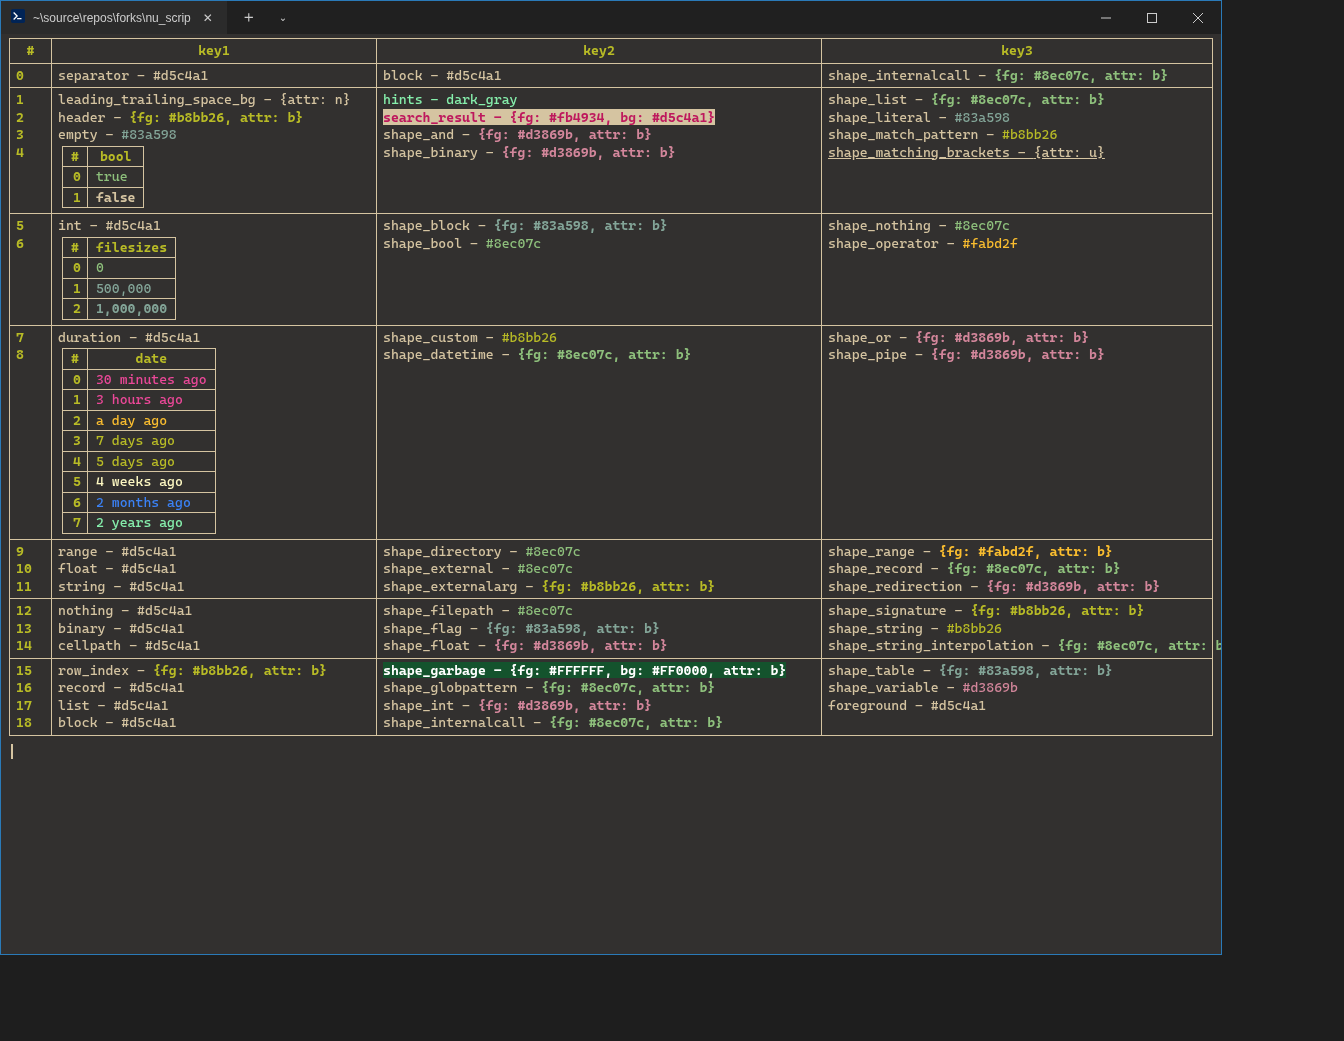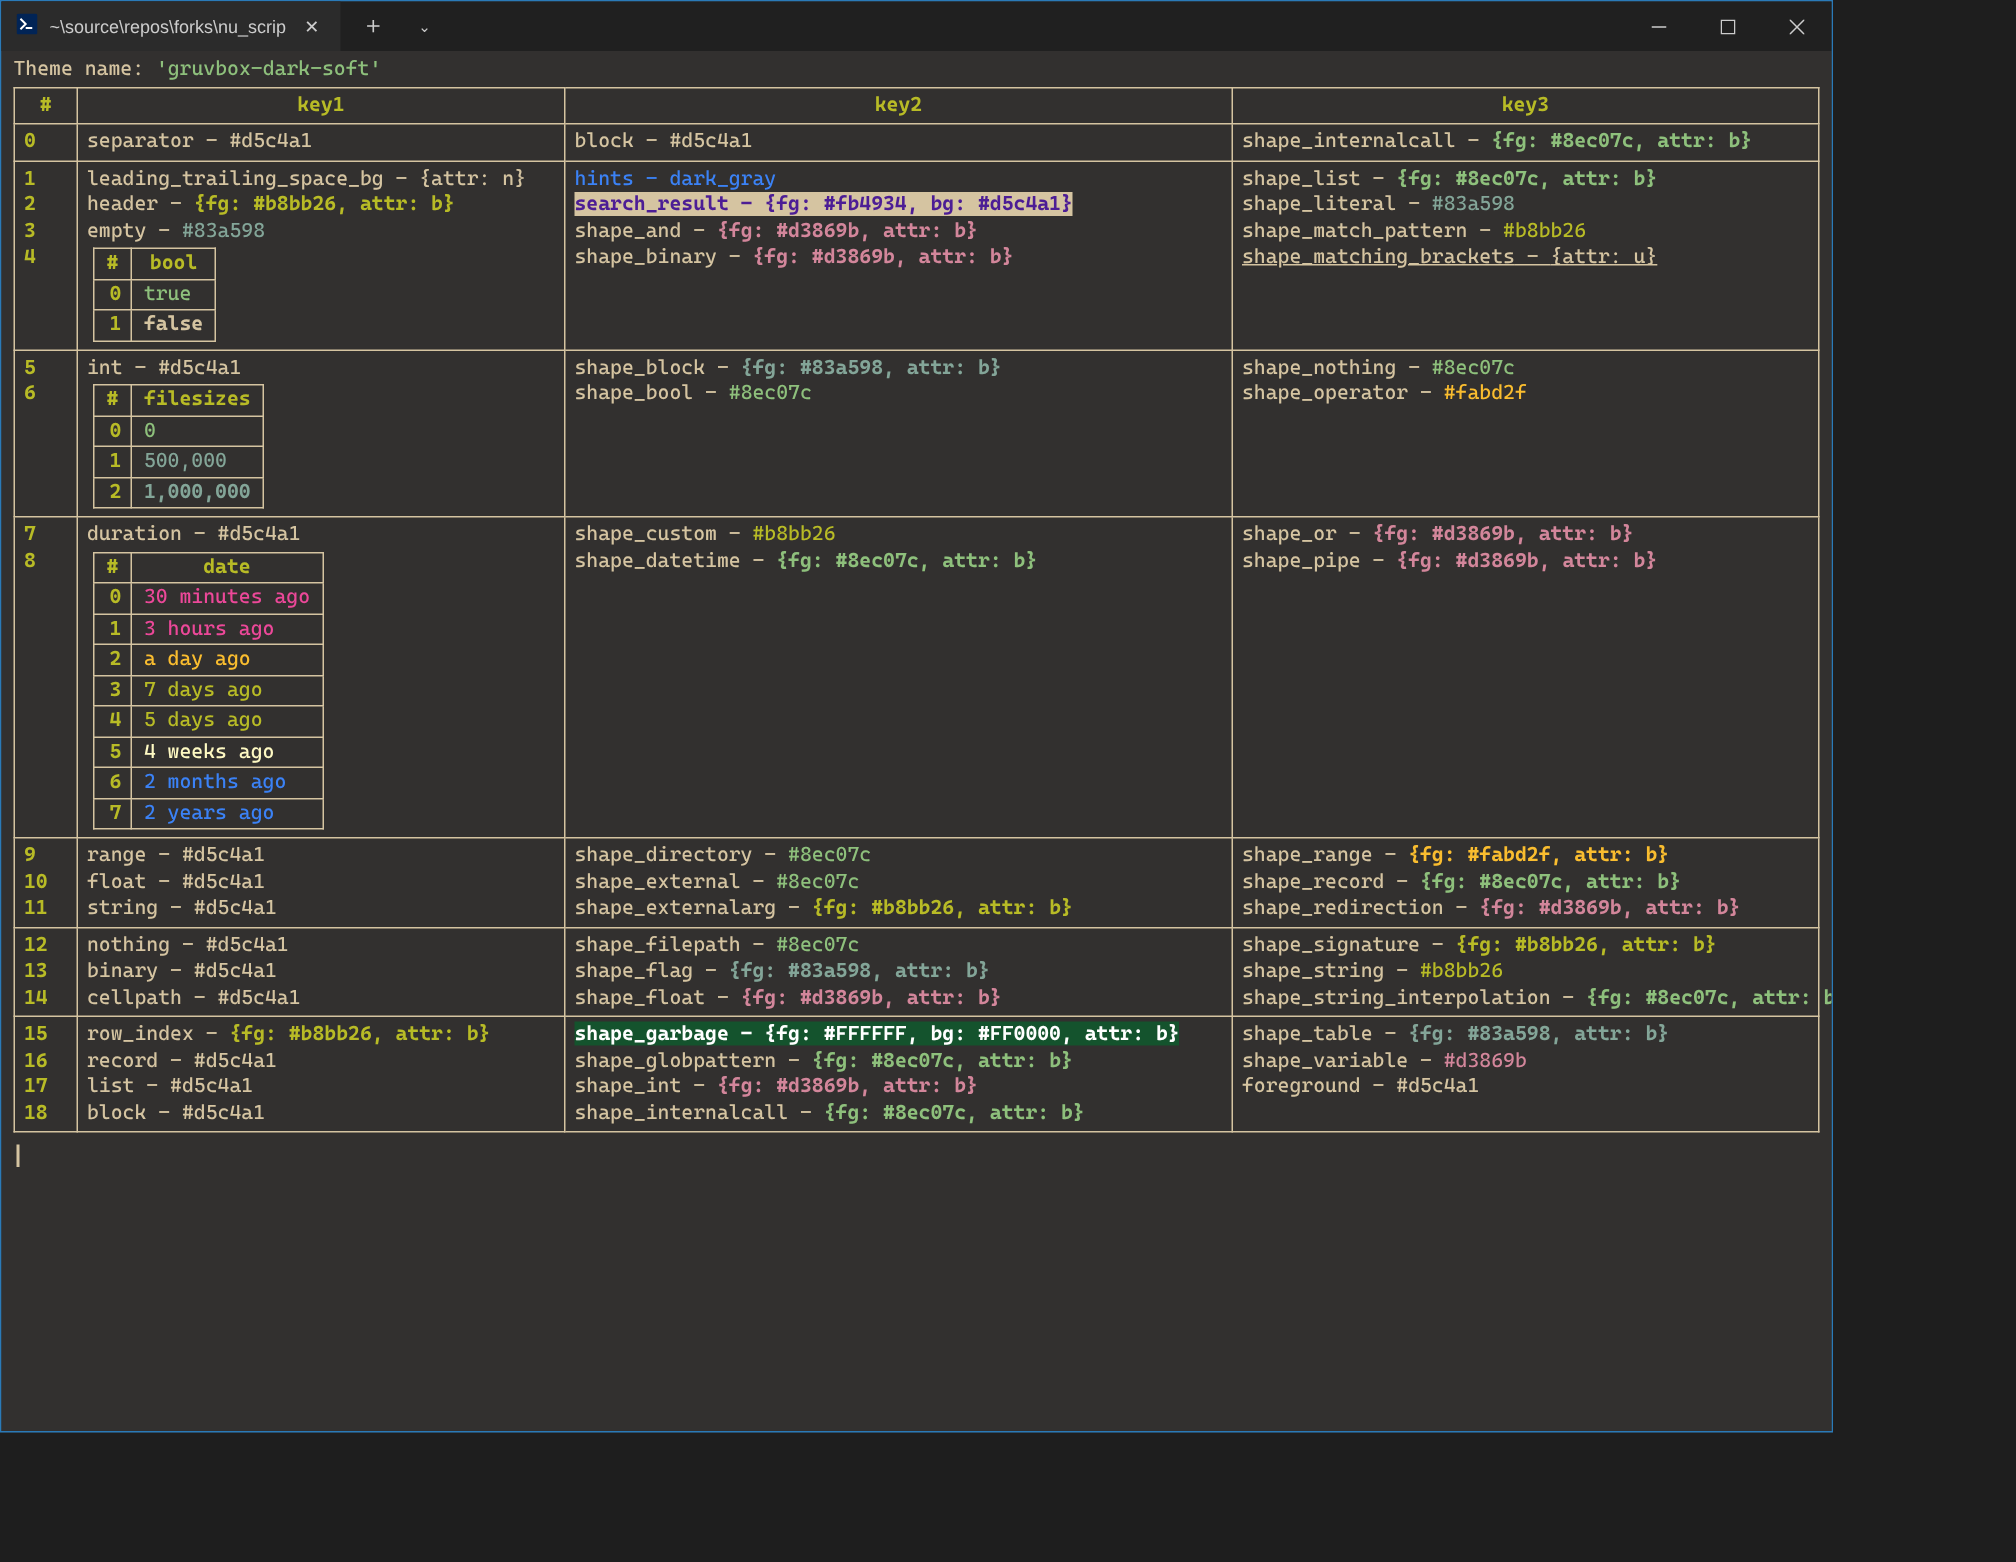--- a/index.html
+++ b/index.html
@@ -80,24 +80,24 @@
   .sep { color: #d5c4a1; }
   .fg { color: #d5c4a1; }
   .c-b8bb26 { color:#b8bb26; }
   .c-83a598 { color:#83a598; }
   .c-8ec07c { color:#8ec07c; }
   .c-fabd2f { color:#fabd2f; }
   .c-d3869b { color:#d3869b; }
   .c-928374 { color:#3b82f6; }
   .c-fb4934 { color:#ec4899;margin-top:44px; }
   .c-a89984 { color:#fef9c3; }
-  .c-665c54 { color:#3b82f6; }
+  .c-665c54 { color:#86efac; }
   .b { font-weight: bold; }
   .u { text-decoration: underline; }
-  .hl-search { background:#d5c4a1; color:#4c1d95; font-weight:bold;}
+  .hl-search { background:#d5c4a1; color:#be185d; font-weight:bold;}
   .hl-garbage { background:#14532d; color:#FFFFFF; font-weight:bold;}
   .subtable {
     border-collapse: collapse;
     margin: 2px 0 2px 4px;
   }
   .subtable th, .subtable td {
     border: 1px solid #d5c4a1;
     padding: 1px 8px;
     text-align: right;
   }
@@ -141,23 +141,20 @@
         </div>
       <div class="win-btn">
           <svg viewBox="0 0 10 10">
             <path d="M0 0 L10 10 M10 0 L0 10" stroke="#ccc" stroke-width="1"></path>
           </svg>
         </div>
     </div>
   </div>
 
   <div class="terminal">
-    <div class="theme-line">
-      <span>Theme name: </span><span class="theme-value">'gruvbox-dark-soft'</span>
-    </div>
 
     <table class="main">
       <colgroup>
           <col class="idx">
           <col class="k1">
           <col class="k2">
           <col>
         </colgroup>
       <thead>
         <tr>

